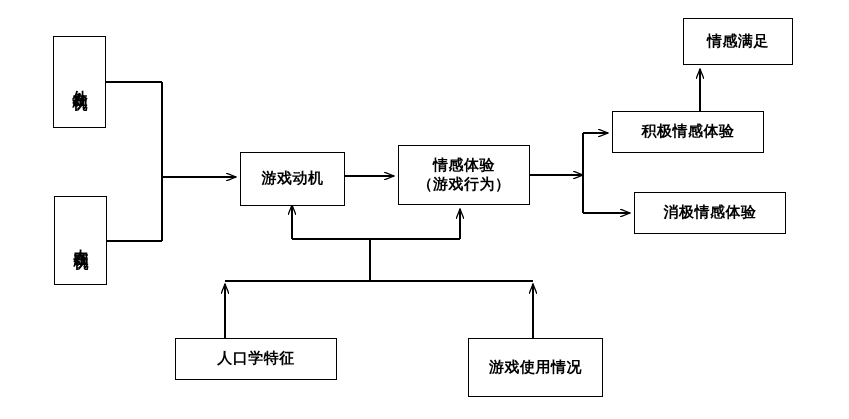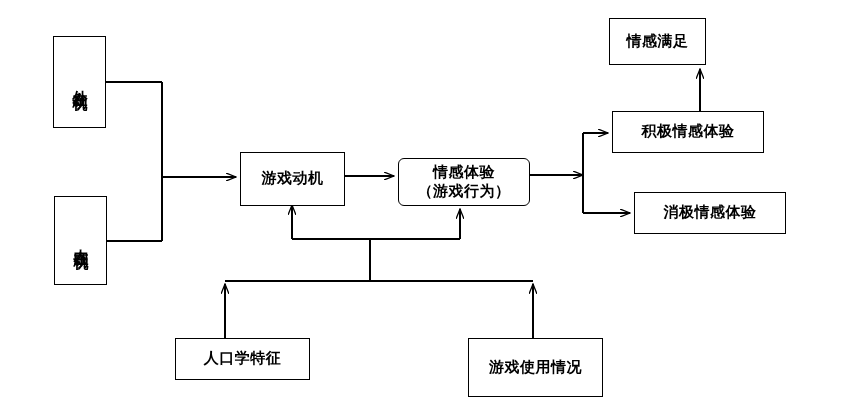--- a/index.html
+++ b/index.html
@@ -135,38 +135,38 @@
   </div>
 
   <div class="node-box vertical-text" style="left:54px; top:196px; width:53px; height:89px;">
     <span class="node-label">内在动机</span>
   </div>
 
   <div class="node-box" style="left:240px; top:152px; width:105px; height:54px;">
     <span class="node-label">游戏动机</span>
   </div>
 
-  <div class="node-box" style="left:398px; top:158px; width:132px; height:48px;border-radius:6px;">
+  <div class="node-box" style="left:398px; top:145px; width:132px; height:60px;">
     <span class="node-label">情感体验
 （游戏行为）</span>
   </div>
 
   <div class="node-box" style="left:612px; top:111px; width:152px; height:42px;text-align:right;">
     <span class="node-label">积极情感体验</span>
   </div>
 
   <div class="node-box" style="left:634px; top:192px; width:152px; height:42px;align-items:center;">
     <span class="node-label">消极情感体验</span>
   </div>
 
-  <div class="node-box" style="left:609px; top:18px; width:97px; height:47px;">
+  <div class="node-box" style="left:683px; top:18px; width:110px; height:47px;">
     <span class="node-label">情感满足</span>
   </div>
 
-  <div class="node-box" style="left:175px; top:338px; width:135px; height:42px;">
+  <div class="node-box" style="left:175px; top:338px; width:162px; height:42px;">
     <span class="node-label">人口学特征</span>
   </div>
 
   <div class="node-box" style="left:468px; top:338px; width:135px; height:59px;">
     <span class="node-label">游戏使用情况</span>
   </div>
 
 </div>
 
 </body></html>

